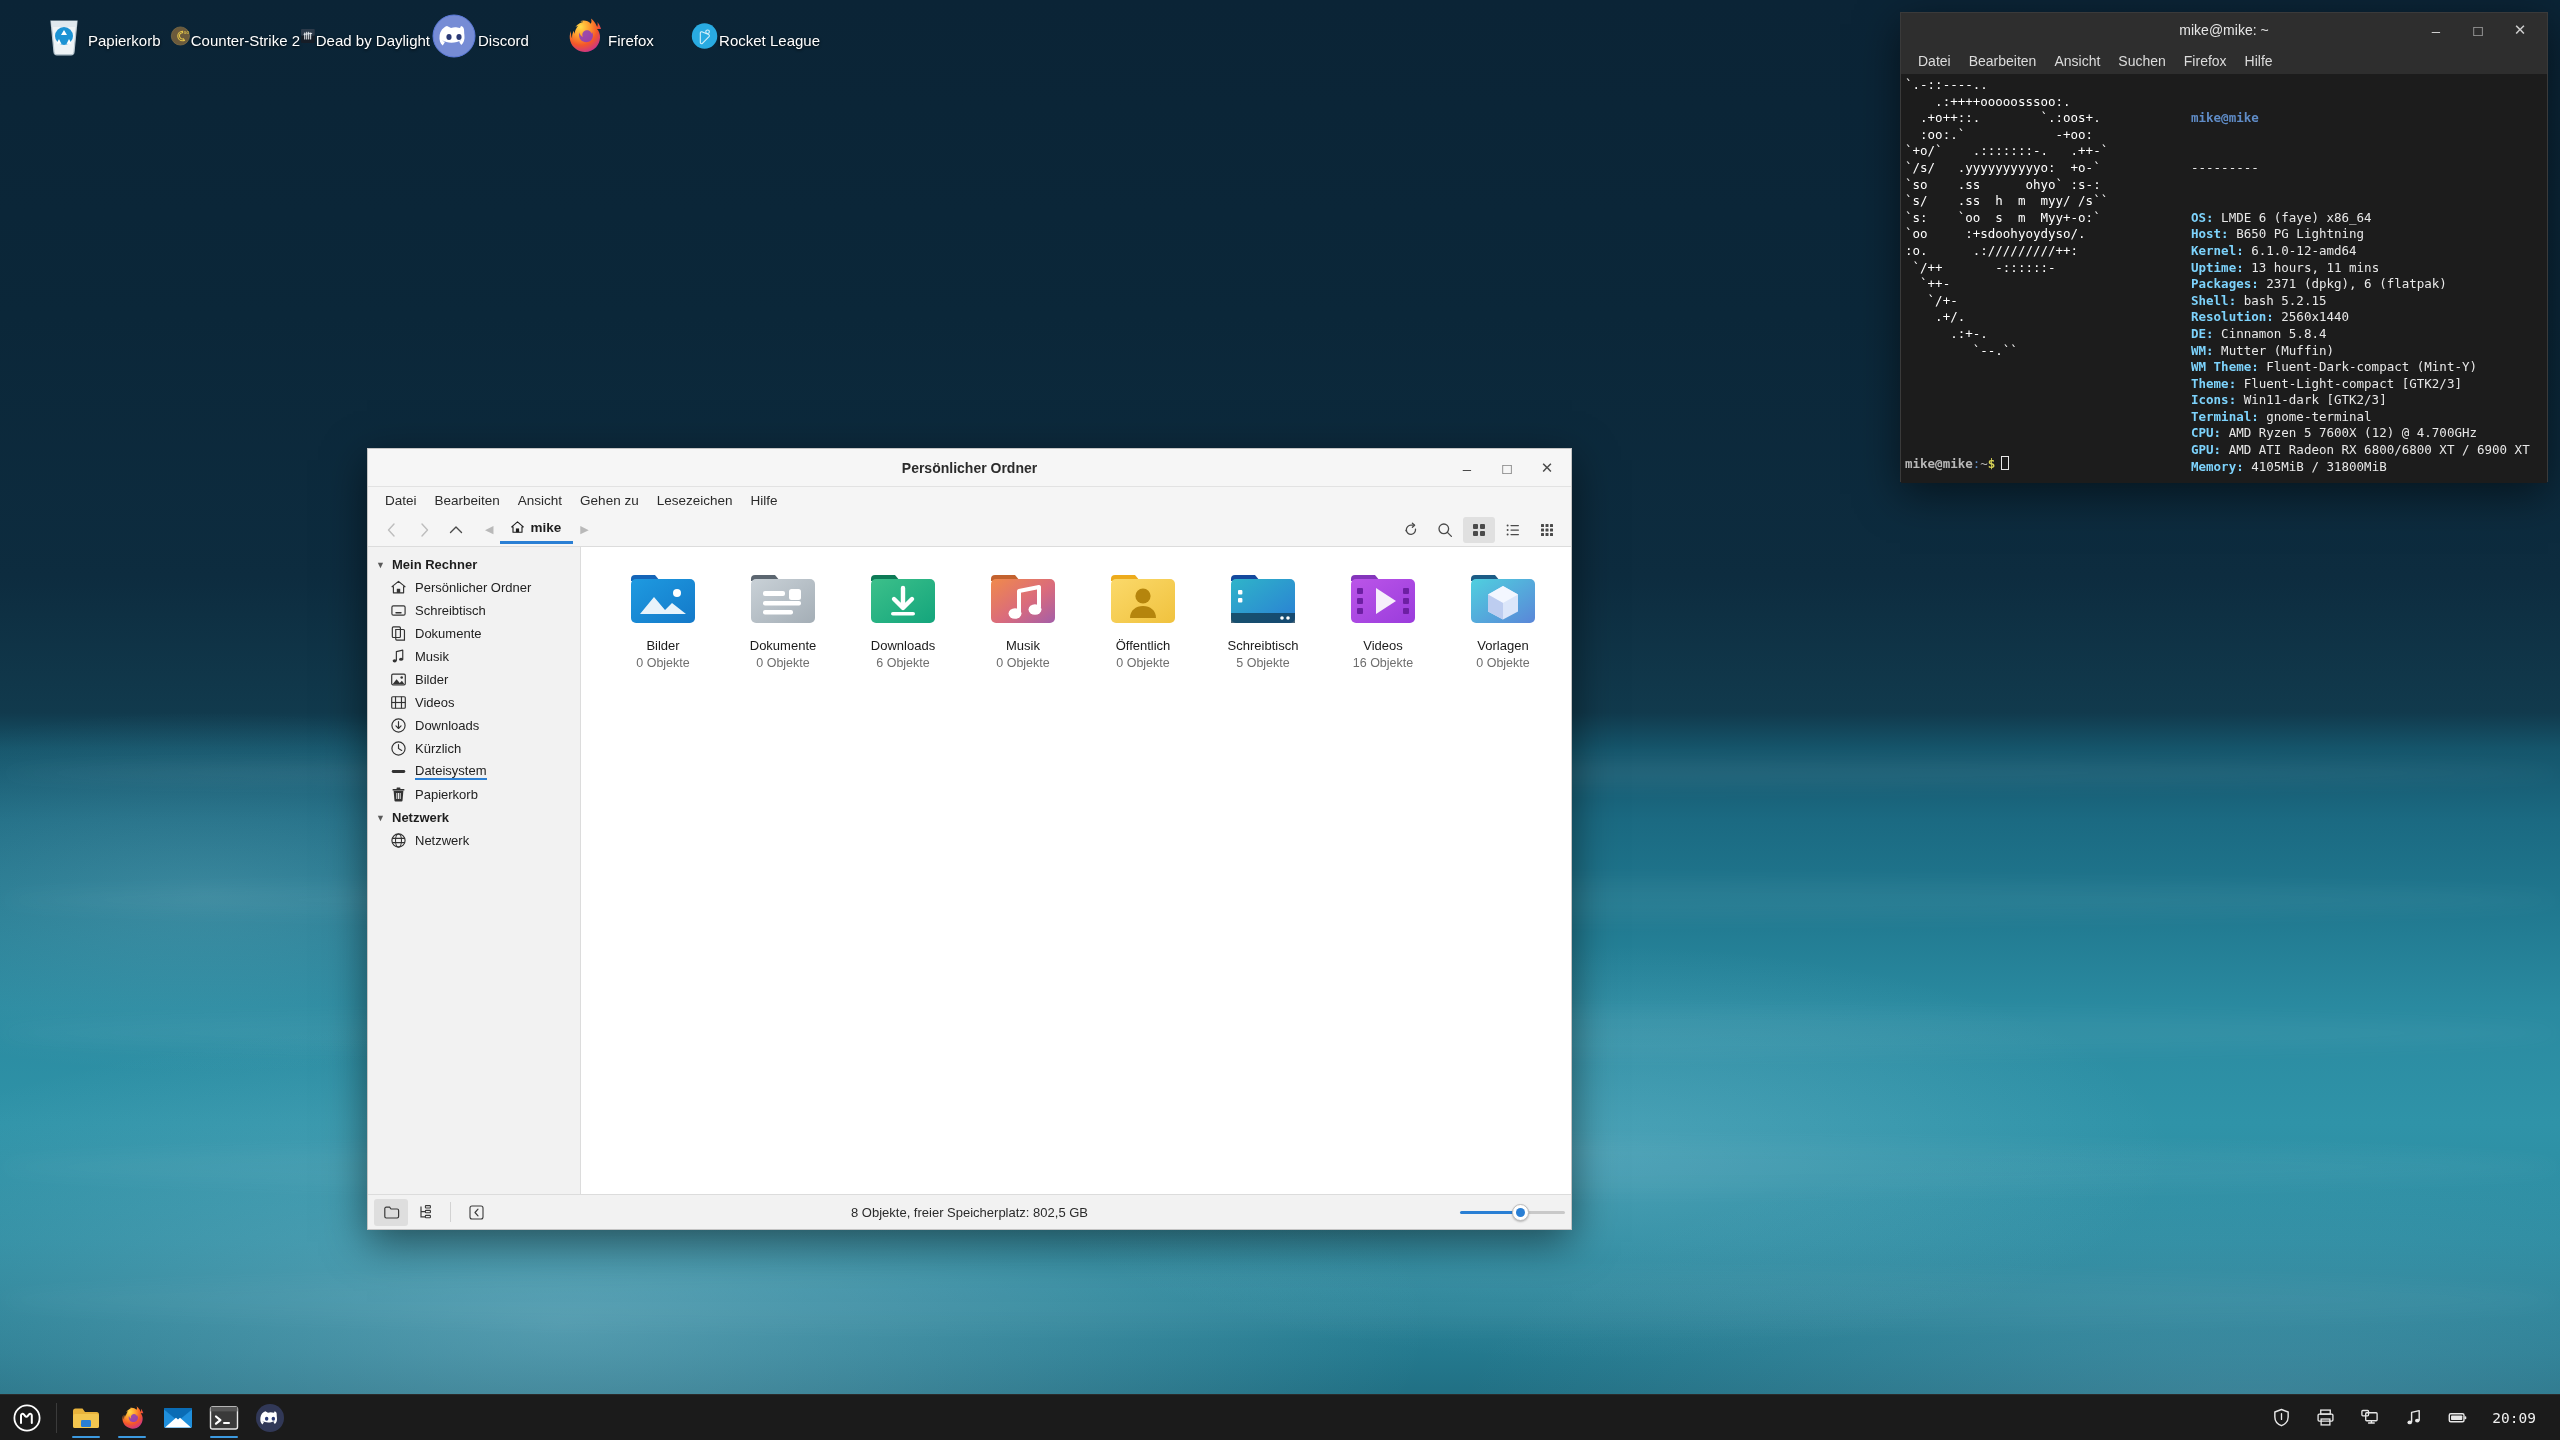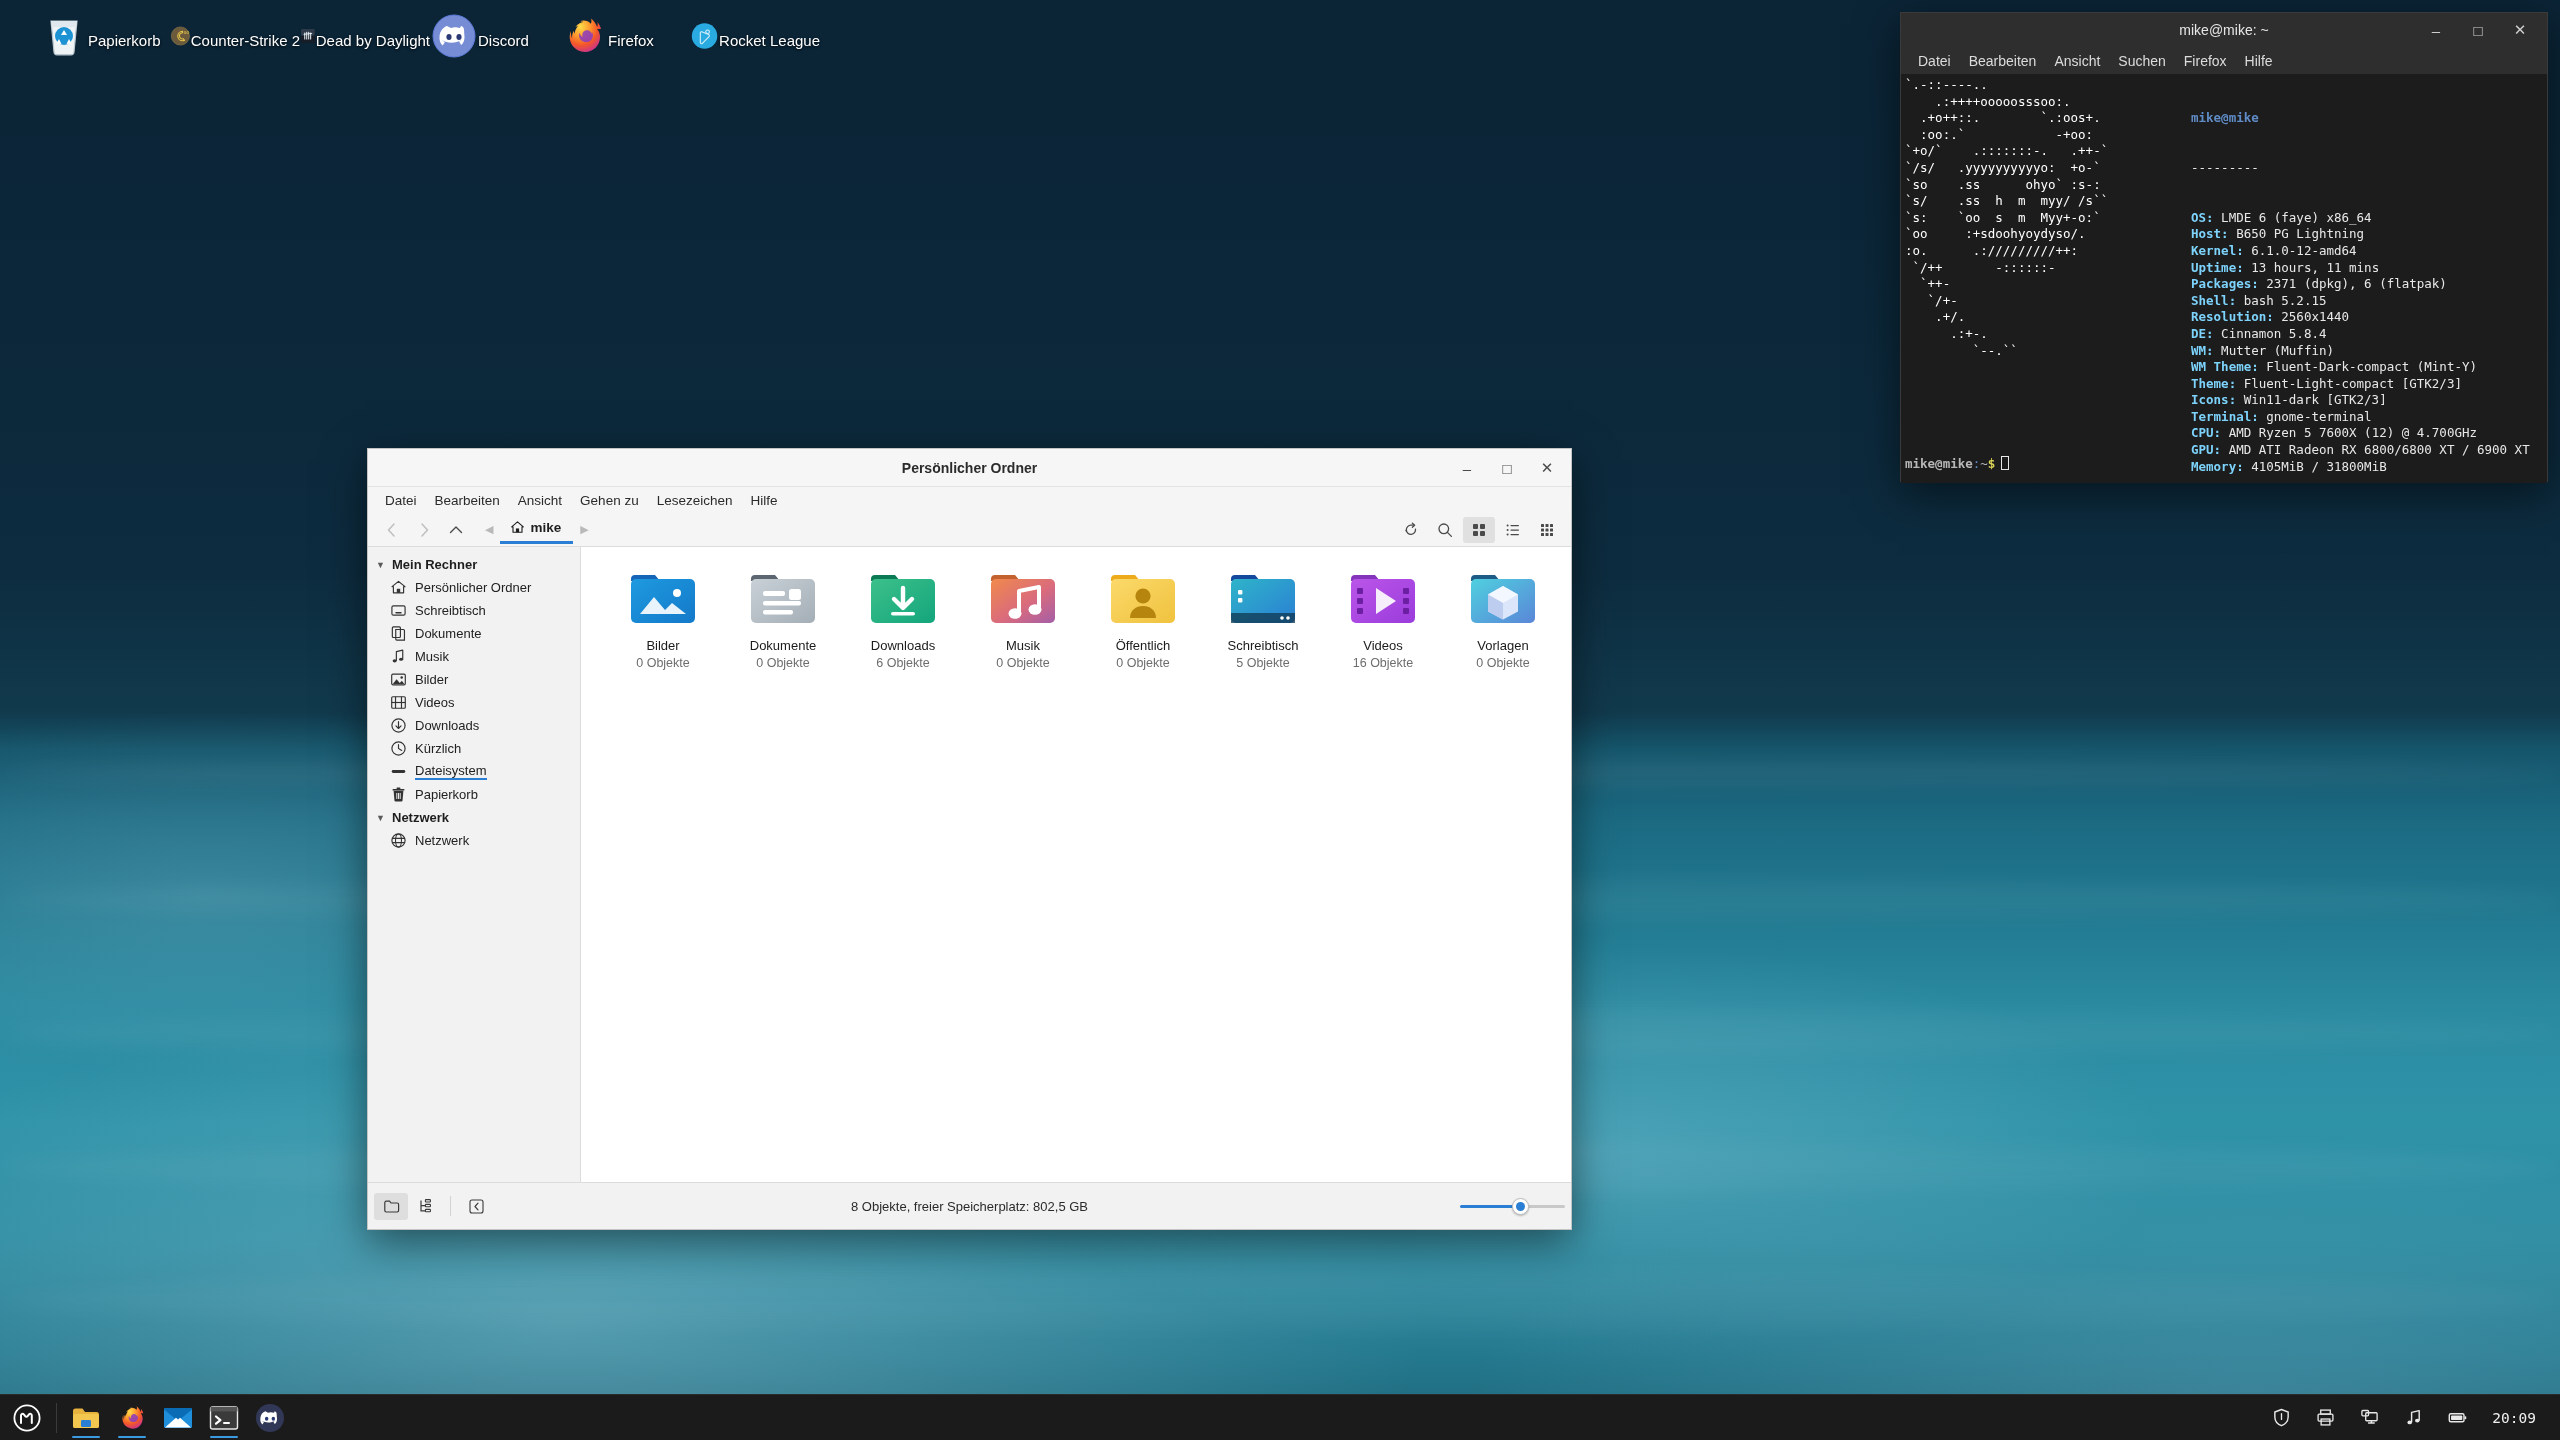--- a/index.html
+++ b/index.html
@@ -156,21 +156,21 @@
   #nemo-view { flex:1; background:#ffffff; padding:16px 0 0 22px; overflow:hidden; }
   #grid { display:flex; flex-wrap:wrap; }
   .fitem {
     width:120px; display:flex; flex-direction:column; align-items:center;
     padding:6px 0 10px; cursor:default;
   }
   .ficon { width:76px; height:62px; }
   .fname { margin-top:7px; font-size:13px; color:#1b1b1b; text-align:center; }
   .fcount { margin-top:3px; font-size:12.5px; color:#6e6e6e; }
   #nemo-status {
-    height:47px; background:#f2f2f2; border-top:1px solid #dcdcdc;
+    height:35px; background:#f2f2f2; border-top:1px solid #dcdcdc;
     display:flex; align-items:center; padding:0 6px; position:relative;
   }
   #nemo-status .sbtn {
     width:34px; height:27px; display:flex; align-items:center; justify-content:center;
     cursor:pointer; border-radius:3px; color:#3a3a3a;
   }
   #nemo-status .sbtn.on { background:#dedede; }
   .sep-v { width:1px; height:20px; background:#d2d2d2; margin:0 8px; }
   #status-text {
     position:absolute; left:0; right:0; text-align:center;

